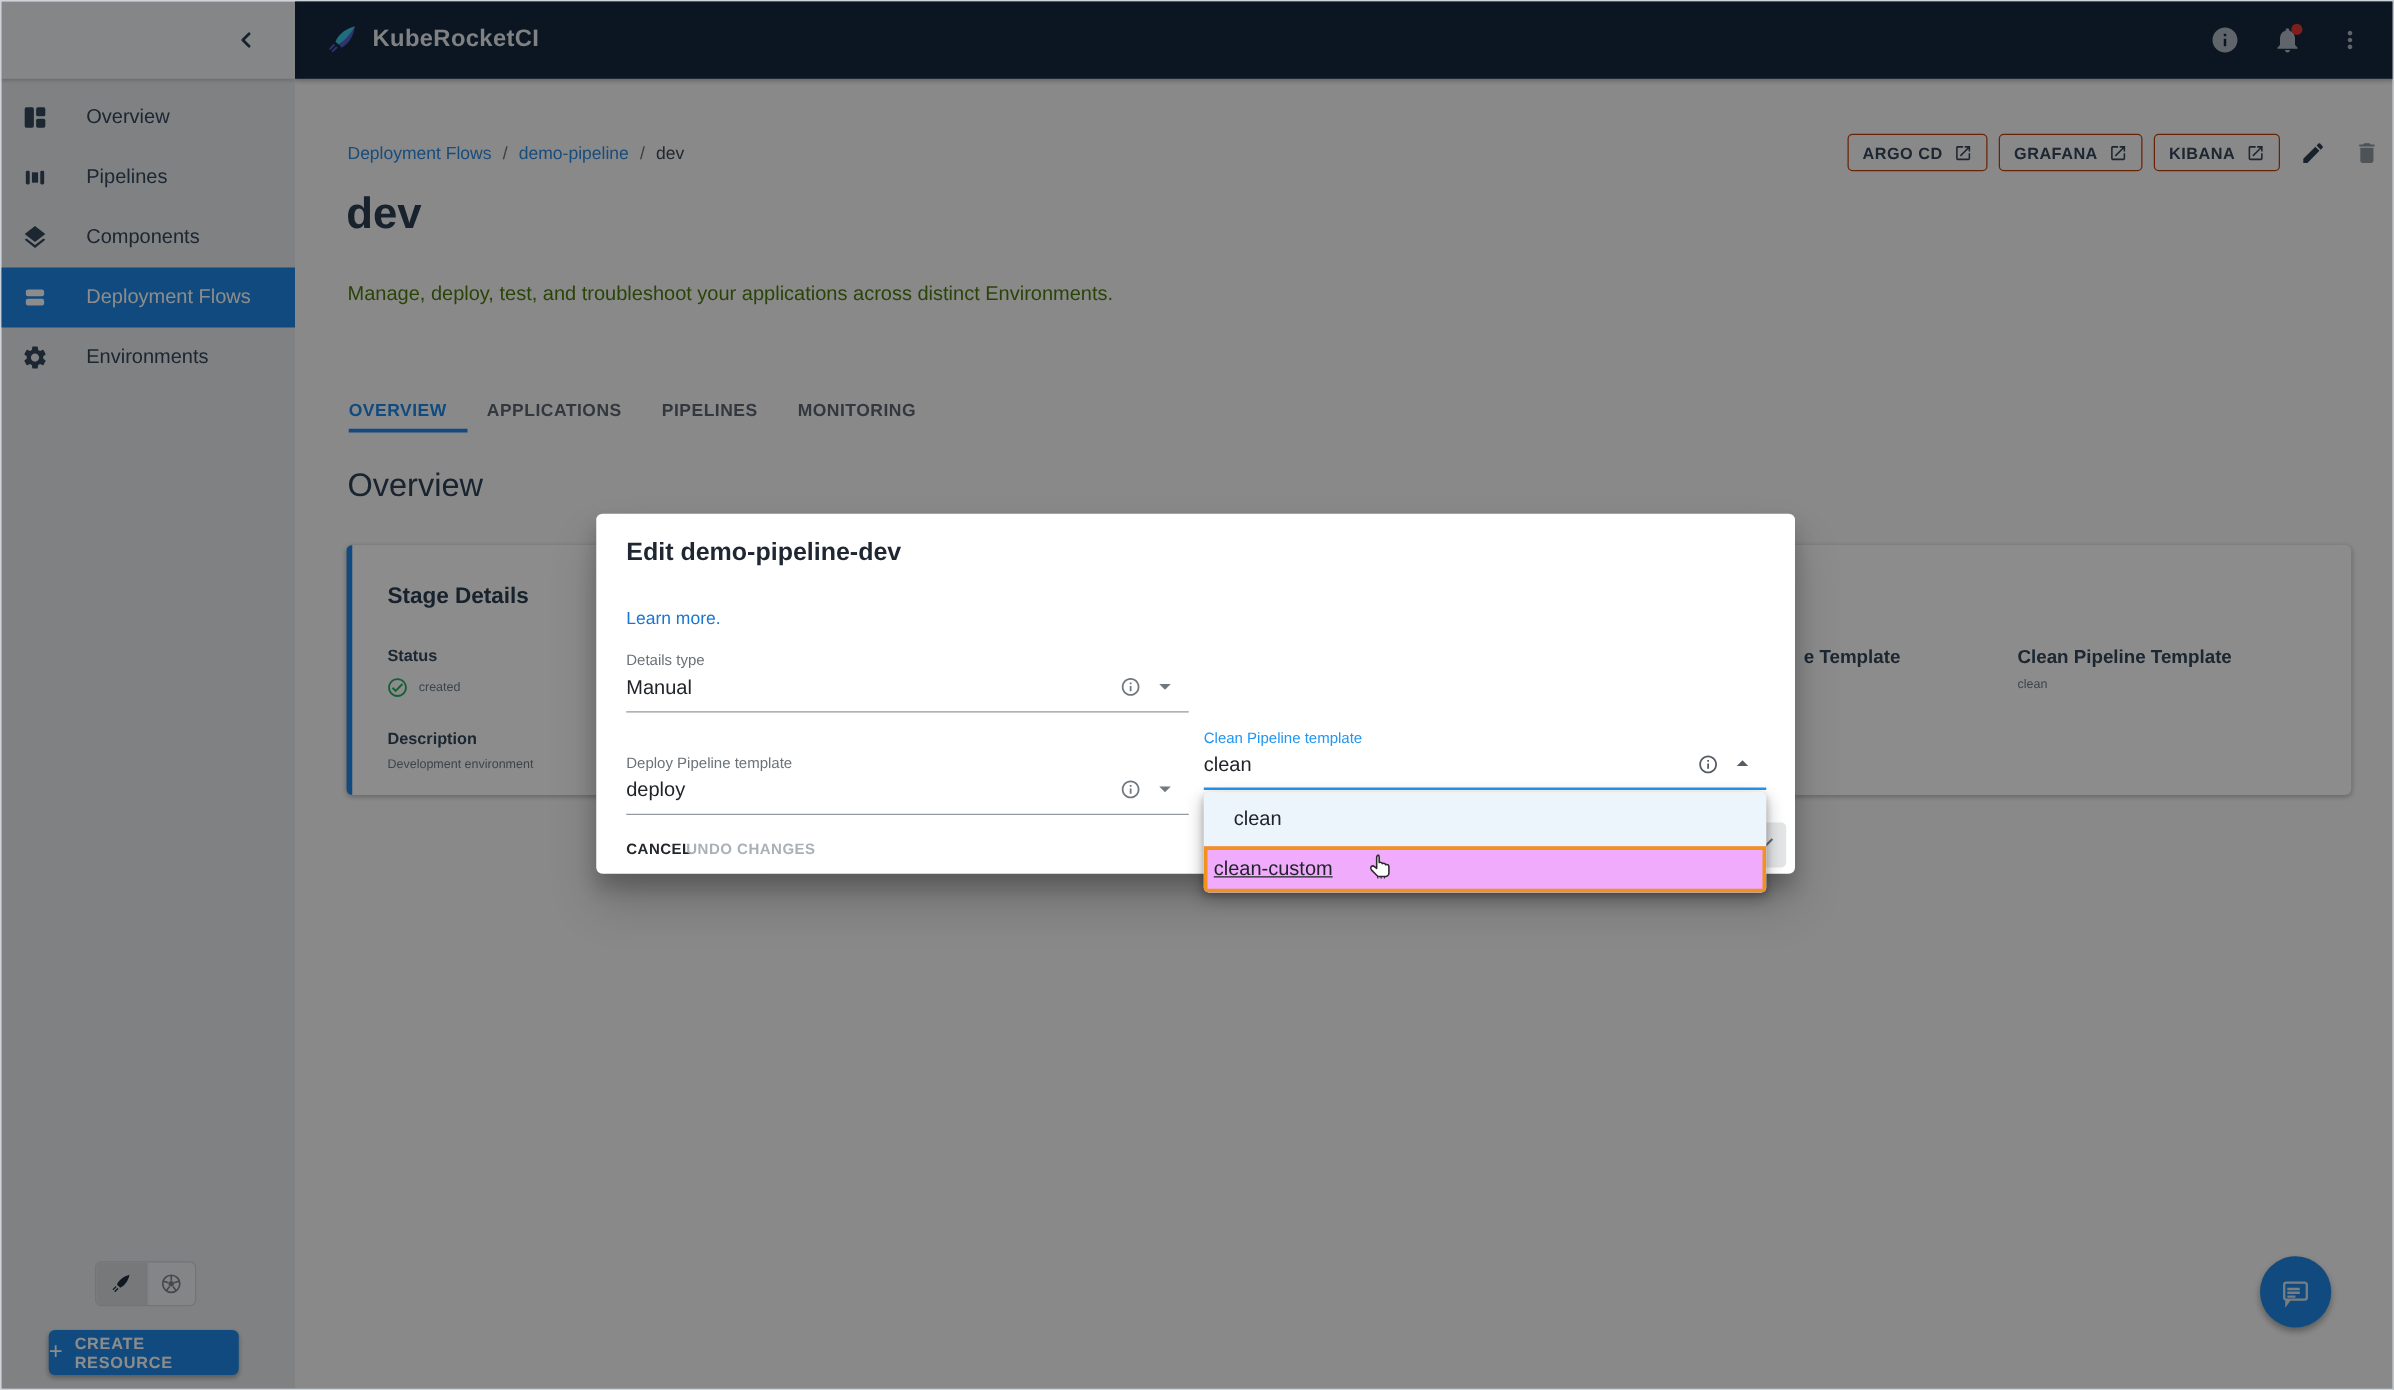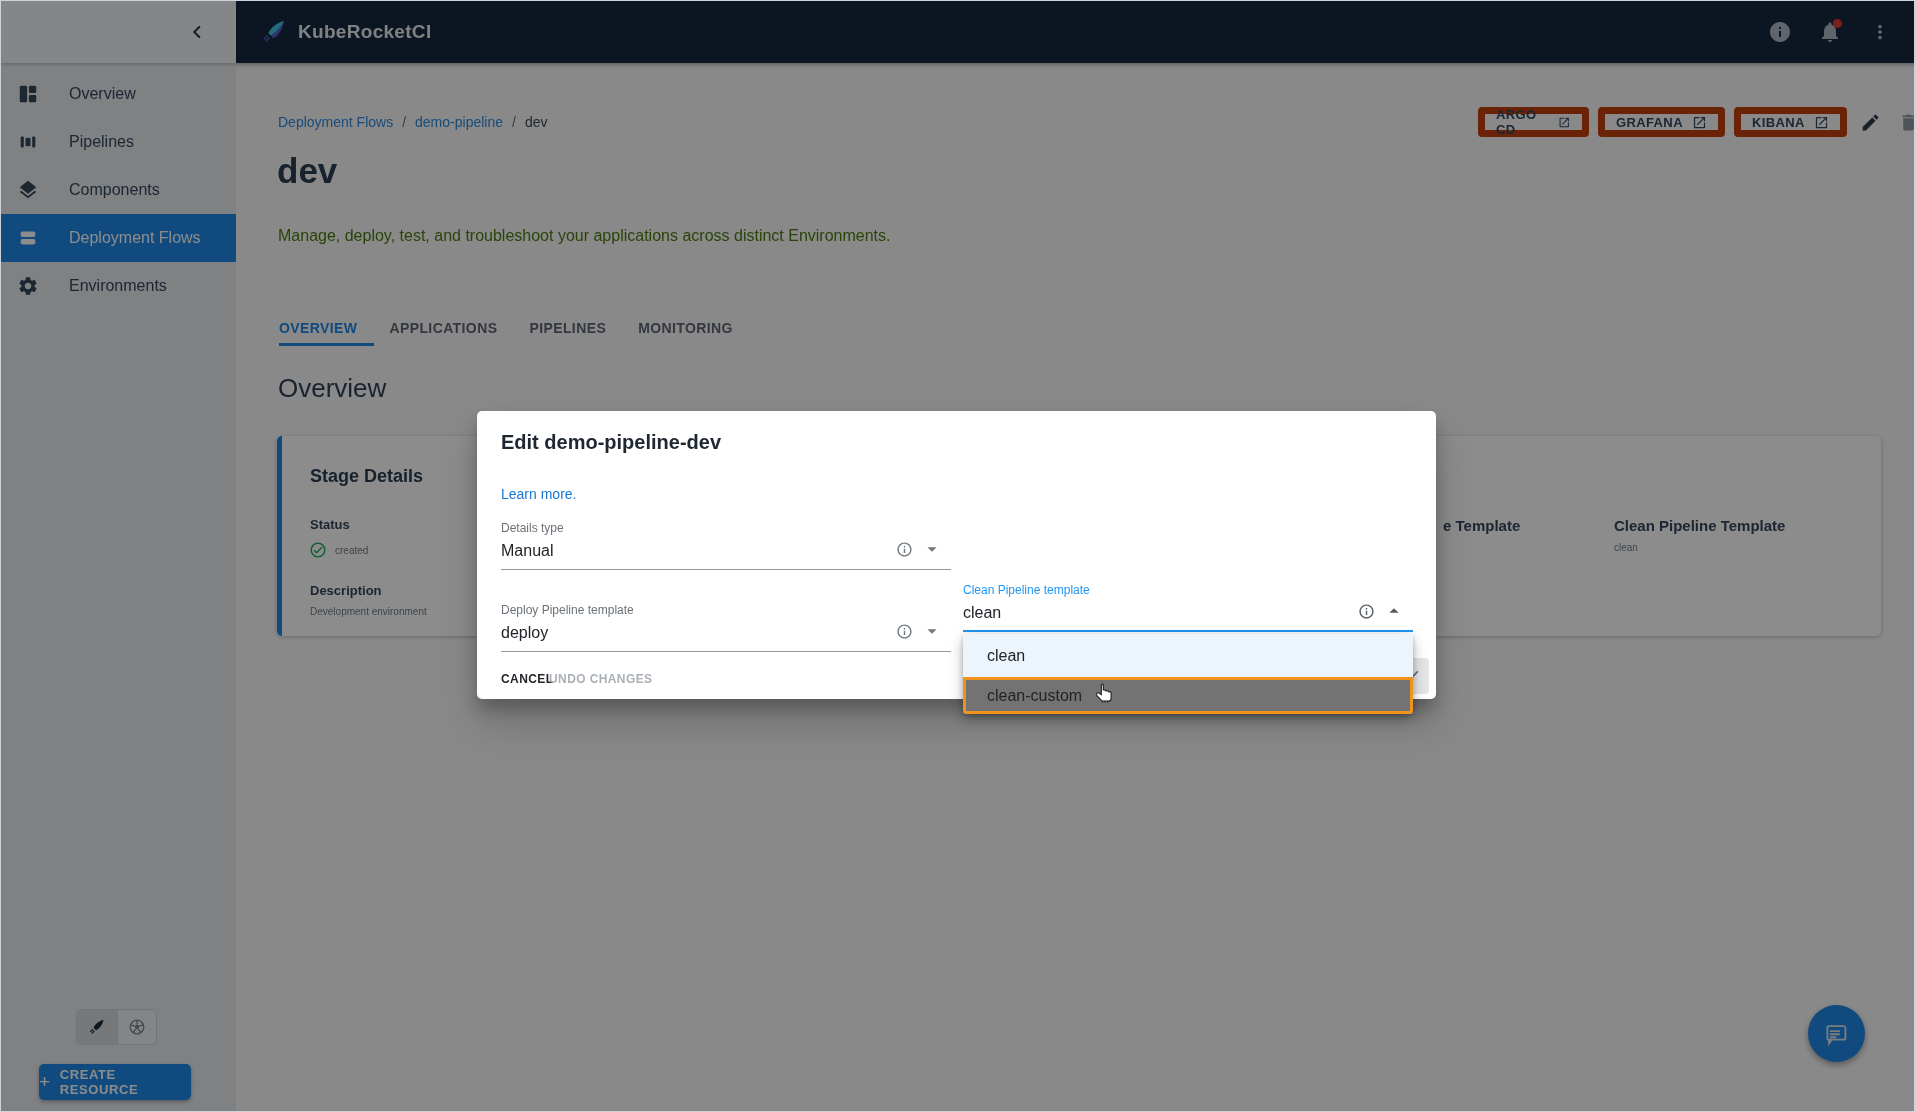--- a/index.html
+++ b/index.html
@@ -43,21 +43,21 @@
 
   
   .breadcrumb{position:absolute;left:277px;top:113px;font-size:14px;display:flex;gap:9px;align-items:center;}
   .crumb-link{color:#2e8be0;cursor:pointer;}
   .crumb-sep{color:#68727c;}
   .crumb-current{color:#3c4854;}
   .page-title{position:absolute;left:276px;top:150px;font-size:35px;font-weight:600;color:#2b3e52;}
   .page-sub{position:absolute;left:277px;top:226px;font-size:16px;color:#4d7c0f;}
 
   .quick-links{position:absolute;left:1477px;top:104px;display:flex;align-items:center;gap:9px;}
-  .olink-btn{height:30px;border:7px solid #c2410c;border-radius:4px;display:flex;align-items:center;
+  .olink-btn{height:30px;border:1px solid #c2410c;border-radius:4px;display:flex;align-items:center;
     padding:0 11px;gap:9px;color:#33475c;font-size:13px;font-weight:bold;letter-spacing:.4px;cursor:pointer;}
   .hicon{width:34px;height:34px;display:flex;align-items:center;justify-content:center;cursor:pointer;border-radius:50%;}
 
   
   .tabs{position:absolute;left:262px;top:308px;height:37px;display:flex;}
   .tab{padding:0 16px;display:flex;align-items:center;font-size:14px;font-weight:bold;
     letter-spacing:.4px;color:#5e6673;cursor:pointer;}
   .tab.active{color:#1e88e5;}
   .tab-indicator{position:absolute;left:278px;top:342px;width:95px;height:3px;background:#1e88e5;}
 
@@ -86,21 +86,21 @@
   .flabel.focus{color:#2196f3;}
   .dlg-btn{font-size:12px;font-weight:bold;letter-spacing:.4px;cursor:pointer;}
   .apply-ghost{position:absolute;left:1392px;top:657px;width:36px;height:36px;border-radius:4px;
     background:#e3e5e7;z-index:61;display:flex;align-items:center;justify-content:center;color:#626c76;}
 
   
   .dropdown{position:absolute;left:962px;top:633px;width:450px;z-index:70;background:#fff;border-radius:4px;
     box-shadow:0 5px 14px rgba(0,0,0,.28),0 2px 5px rgba(0,0,0,.2);overflow:hidden;}
   .opt{font-size:16px;color:#212428;display:flex;align-items:center;padding-left:24px;cursor:pointer;}
   .opt.selected{height:43px;background:#ecf4fc;}
-  .opt.hovered{height:37px;background:#737373;border:3px solid #f0931e;padding-left:21px;}
+  .opt.hovered{height:37px;background:#f0abfc;border:3px solid #f0931e;padding-left:5px;text-decoration:underline;}
   .cursor{position:absolute;left:1092px;top:681px;z-index:80;}
 
   
   .fab{position:absolute;left:1807px;top:1004px;width:57px;height:57px;border-radius:50%;background:#1e88e5;
     display:flex;align-items:center;justify-content:center;color:#dfe6ec;cursor:pointer;
     box-shadow:0 3px 6px rgba(0,0,0,.35);}
 </style>
 </head>
 <body>
 

